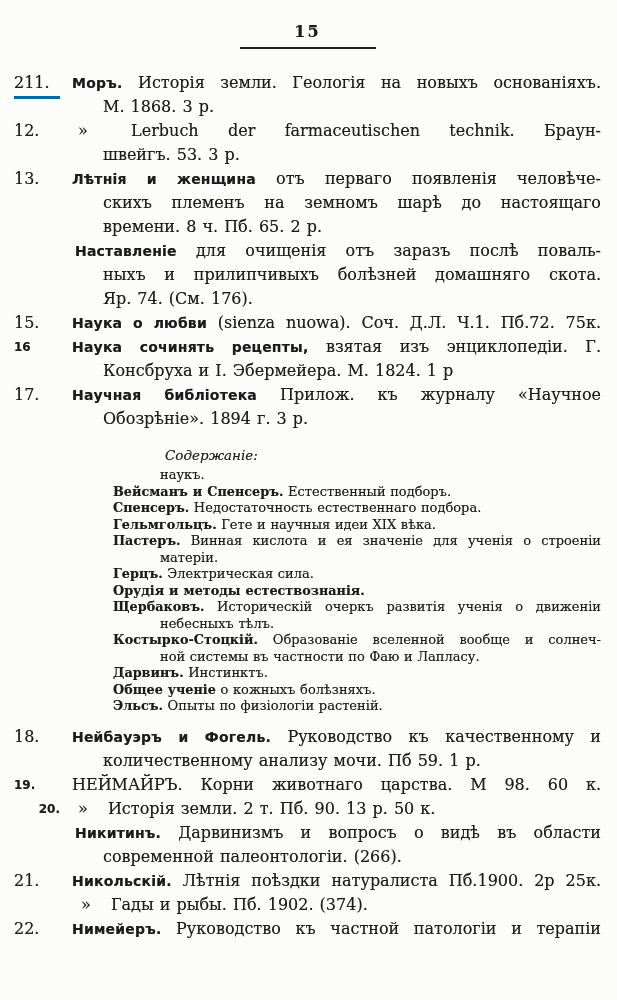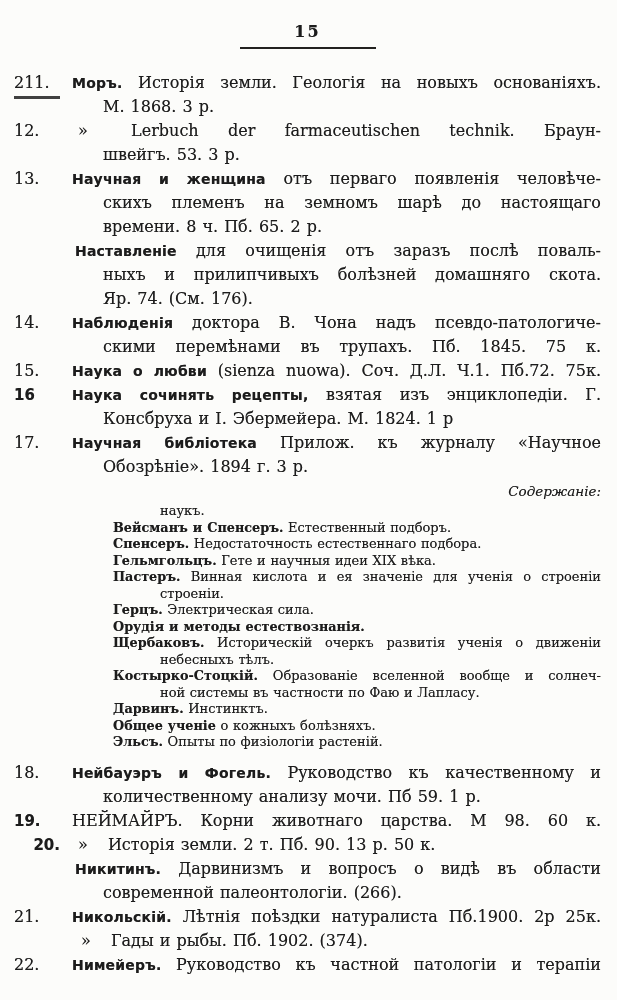--- a/index.html
+++ b/index.html
@@ -24,34 +24,34 @@
   
   .line{position:relative;font-size:16px;line-height:24px;word-spacing:1px;}
   .line.j{text-align:justify;text-align-last:justify;}
   .line.first{padding-left:58px;}
   .line.cont{padding-left:89px;}
   .line.head{padding-left:61px;}
   .num{
     position:absolute;left:0;top:0;width:46px;text-align:right;
     font-size:16px;line-height:24px;
   }
-  .num.nb{font-weight:700;font-family:"DejaVu Sans","Liberation Sans",sans-serif;font-size:15px;}
-  .num.nu{border-bottom:3px solid #404040;padding-bottom:1px;}
+  .num.nb{font-weight:700;font-family:"DejaVu Sans","Liberation Sans",sans-serif;font-size:12px;}
+  .num.nu{border-bottom:3px solid #0369a1;padding-bottom:1px;}
   
   .seg{white-space:normal;}
   .seg.b{
     font-family:"DejaVu Sans","Liberation Sans",sans-serif;
     font-weight:700;font-size:14px;letter-spacing:0.2px;
   }
   .seg.bs{font-weight:700;}
   .seg.i{font-style:italic;}
   .seg.gap{margin-left:6px;margin-right:14px;}
   
   .block.toc-label .line{padding-left:151px;font-size:13.5px;line-height:20px;}
-  .block.toc-label{margin-top:2px;margin-bottom:2px;text-align:right;}
+  .block.toc-label{margin-top:14px;margin-bottom:2px;}
   .block.toc .line{font-size:13px;line-height:16.5px;word-spacing:0.5px;}
   .block.toc .line.tfirst{padding-left:99px;}
   .block.toc .line.tcont{padding-left:146px;}
   .block.toc .seg.bs{font-size:12.8px;}
   .block.toc + .block.main{margin-top:10px;}
   
   .page .line, .page .hdr{text-shadow:0 0 0.4px rgba(30,28,25,0.55);}
 </style>
 </head>
 <body>
@@ -64,32 +64,28 @@
   <div id="catalog-body">
       <div class="block main">
         <div class="line first j"><span class="num nu">211.</span><span class="seg b">Моръ.</span> <span class="seg">Исторія земли. Геологія на новыхъ основаніяхъ.</span></div>
         <div class="line cont"><span class="seg">М. 1868. 3 р.</span></div>
       </div>
       <div class="block main">
         <div class="line first j"><span class="num">12.</span><span class="seg gap">»</span> <span class="seg">Lerbuch der farmaceutischen technik. Браун-</span></div>
         <div class="line cont"><span class="seg">швейгъ. 53. 3 р.</span></div>
       </div>
       <div class="block main">
-        <div class="line first j"><span class="num">13.</span><span class="seg b">Научная и женщина</span> <span class="seg">отъ перваго появленія человѣче-</span></div>
+        <div class="line first j"><span class="num">13.</span><span class="seg b">Лѣтнія и женщина</span> <span class="seg">отъ перваго появленія человѣче-</span></div>
         <div class="line cont j"><span class="seg">скихъ племенъ на земномъ шарѣ до настоящаго</span></div>
         <div class="line cont"><span class="seg">времени. 8 ч. Пб. 65. 2 р.</span></div>
       </div>
       <div class="block main">
         <div class="line head j"><span class="seg b">Наставленіе</span> <span class="seg">для очищенія отъ заразъ послѣ поваль-</span></div>
         <div class="line cont j"><span class="seg">ныхъ и прилипчивыхъ болѣзней домашняго скота.</span></div>
         <div class="line cont"><span class="seg">Яр. 74. (См. 176).</span></div>
-      </div>
-      <div class="block main">
-        <div class="line first j"><span class="num">14.</span><span class="seg b">Наблюденія</span> <span class="seg">доктора В. Чона надъ псевдо-патологиче-</span></div>
-        <div class="line cont j"><span class="seg">скими перемѣнами въ трупахъ. Пб. 1845. 75 к.</span></div>
       </div>
       <div class="block main">
         <div class="line first j"><span class="num">15.</span><span class="seg b">Наука о любви</span> <span class="seg">(sienza nuowa). Соч. Д.Л. Ч.1. Пб.72. 75к.</span></div>
       </div>
       <div class="block main">
         <div class="line first j"><span class="num nb">16</span><span class="seg b">Наука сочинять рецепты,</span> <span class="seg">взятая изъ энциклопедіи. Г.</span></div>
         <div class="line cont"><span class="seg">Консбруха и І. Эбермейера. М. 1824. 1 р</span></div>
       </div>
       <div class="block main">
         <div class="line first j"><span class="num">17.</span><span class="seg b">Научная библіотека</span> <span class="seg">Прилож. къ журналу «Научное</span></div>
@@ -105,21 +101,21 @@
         <div class="line tfirst"><span class="seg bs">Вейсманъ и Спенсеръ.</span> <span class="seg">Естественный подборъ.</span></div>
       </div>
       <div class="block toc">
         <div class="line tfirst"><span class="seg bs">Спенсеръ.</span> <span class="seg">Недостаточность естественнаго подбора.</span></div>
       </div>
       <div class="block toc">
         <div class="line tfirst"><span class="seg bs">Гельмгольцъ.</span> <span class="seg">Гете и научныя идеи XIX вѣка.</span></div>
       </div>
       <div class="block toc">
         <div class="line tfirst j"><span class="seg bs">Пастеръ.</span> <span class="seg">Винная кислота и ея значеніе для ученія о строеніи</span></div>
-        <div class="line tcont"><span class="seg">строеніи.</span></div>
+        <div class="line tcont"><span class="seg">матеріи.</span></div>
       </div>
       <div class="block toc">
         <div class="line tfirst"><span class="seg bs">Герцъ.</span> <span class="seg">Электрическая сила.</span></div>
       </div>
       <div class="block toc">
         <div class="line tfirst"><span class="seg bs">Орудія и методы естествознанія.</span></div>
       </div>
       <div class="block toc">
         <div class="line tfirst j"><span class="seg bs">Щербаковъ.</span> <span class="seg">Историческій очеркъ развитія ученія о движеніи</span></div>
         <div class="line tcont"><span class="seg">небесныхъ тѣлъ.</span></div>

